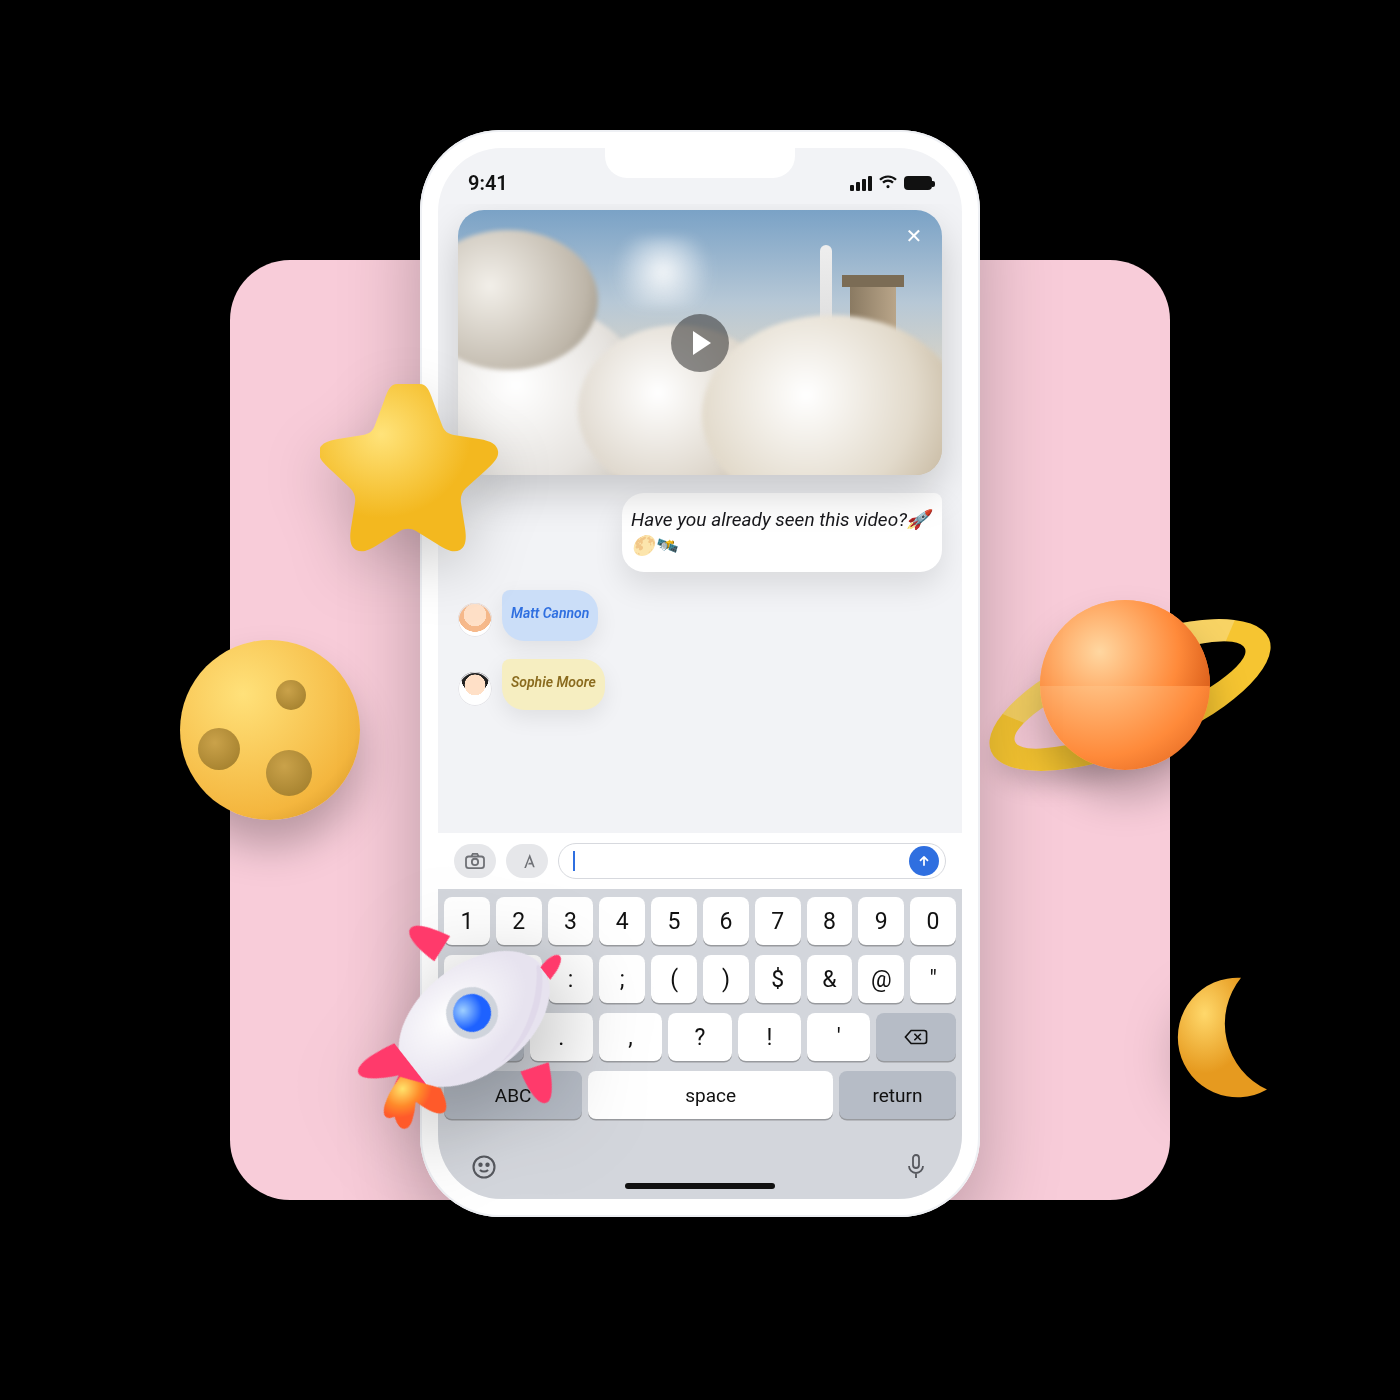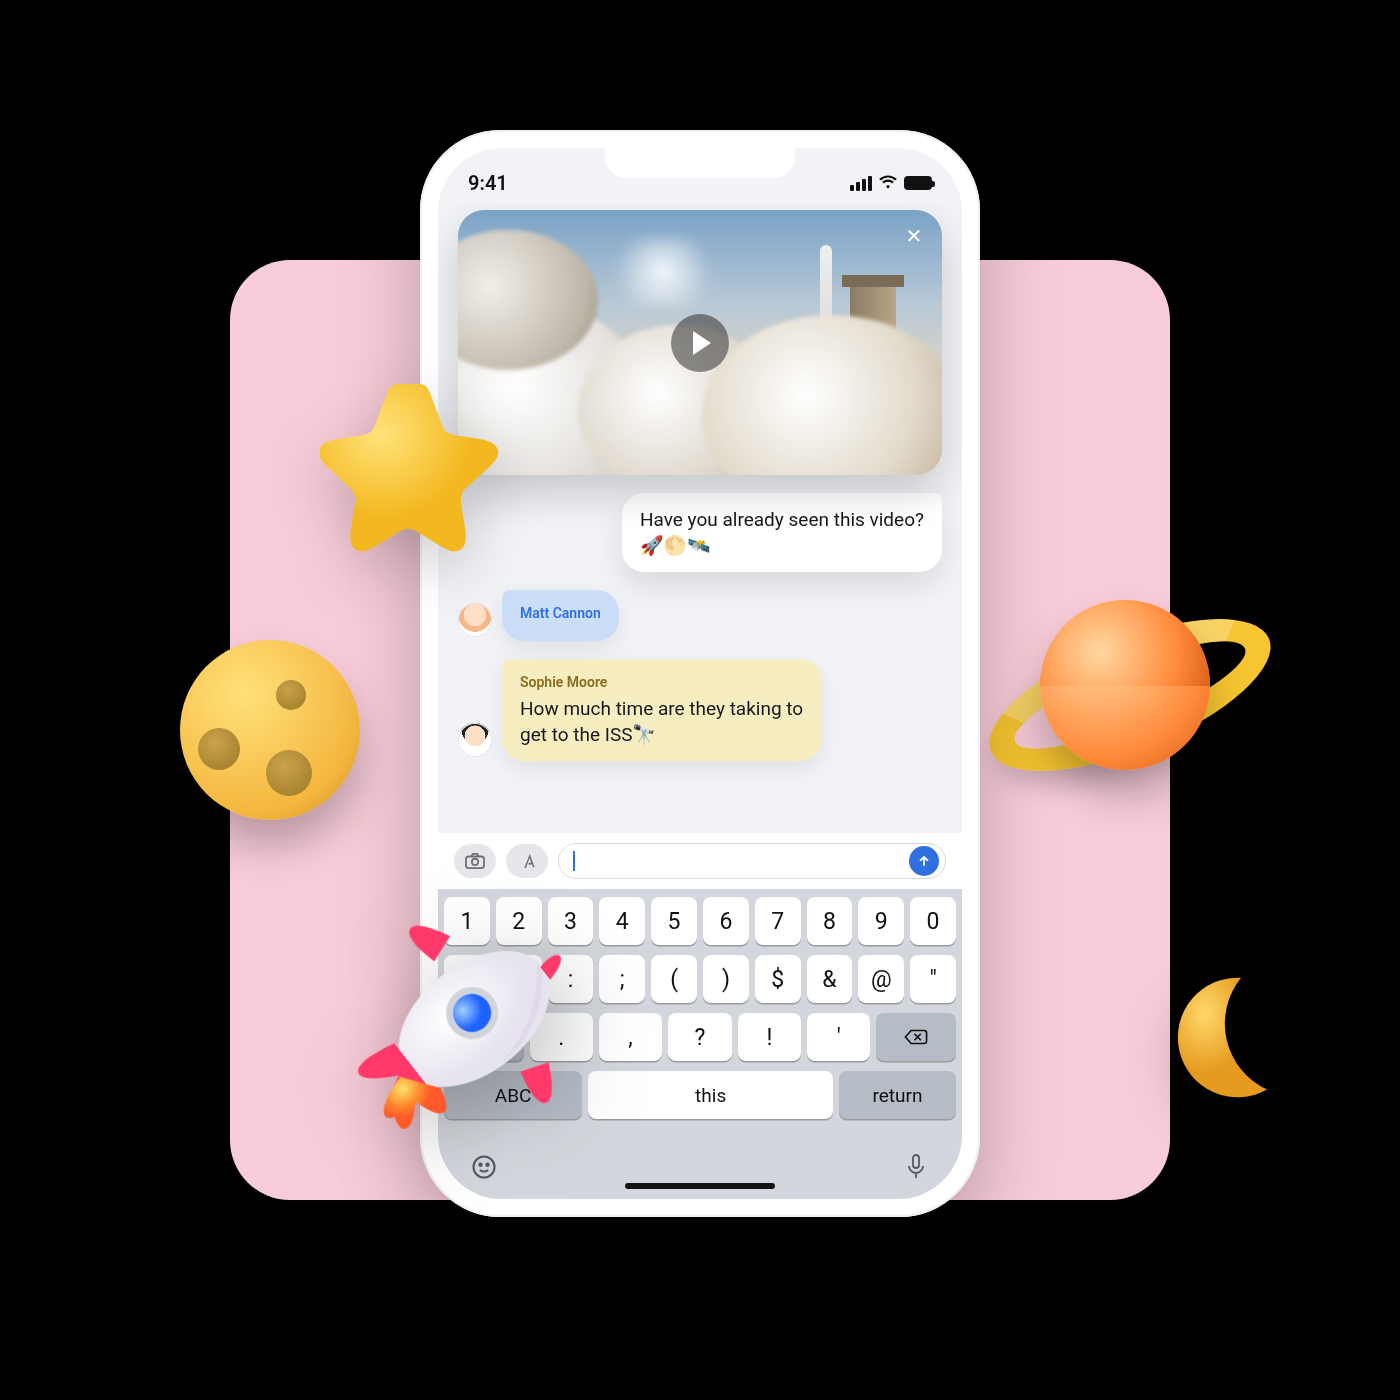--- a/index.html
+++ b/index.html
@@ -30,21 +30,21 @@
   .tower::before{content:"";position:absolute;left:-8px;top:-10px;width:62px;height:12px;background:#7b6c55;}
   .rkt{position:absolute;right:110px;bottom:60px;width:12px;height:170px;background:linear-gradient(180deg,#eee,#cfcfcf);border-radius:6px;}
   .rkt::after{content:"";position:absolute;left:-6px;bottom:-30px;width:24px;height:50px;background:radial-gradient(ellipse at 50% 0,#ffe27a,#ff9a2e 55%,transparent 70%);filter:blur(2px);}
   .sky-glow{position:absolute;left:30%;top:10%;width:120px;height:70px;background:radial-gradient(circle,#fff,transparent 70%);opacity:.9;filter:blur(6px);}
   
   .row{display:flex;margin-top:18px;gap:10px;align-items:flex-end;}
   .row.right{justify-content:flex-end;}
   .avatar{width:34px;height:34px;border-radius:50%;flex:0 0 34px;margin-bottom:4px;}
   .av1{background:radial-gradient(circle at 50% 35%,#ffe0c7 0 40%,#f6b98b 41% 60%,transparent 61%),radial-gradient(circle at 50% 18%,#e86b2a 0 38%,transparent 39%),#fff;box-shadow:0 0 0 1px #e6e6ea inset;}
   .av2{background:radial-gradient(circle at 50% 38%,#ffe0c7 0 38%,transparent 39%),radial-gradient(circle at 50% 20%,#222 0 42%,transparent 43%),#fff;box-shadow:0 0 0 1px #e6e6ea inset;}
-  .bubble{max-width:320px;padding:14px 18px;border-radius:22px;font-size:19px;line-height:1.35;color:#18181c;box-shadow:0 8px 22px rgba(0,0,0,.08);}
+  .bubble{max-width:320px;padding:14px 9px;border-radius:22px;font-size:19px;line-height:1.35;color:#18181c;box-shadow:0 8px 22px rgba(0,0,0,.08);font-style:italic;}
   .me{background:#fff;border-top-right-radius:8px;box-shadow:0 14px 30px rgba(0,0,0,.10);}
   .b-blue{background:#CBDEF8;border-top-left-radius:8px;}
   .b-yellow{background:#F6EEC1;border-top-left-radius:8px;}
   .sender{font-size:14px;font-weight:600;margin-bottom:4px;}
   .s-blue{color:#2f6fe0;}
   .s-brown{color:#8a6b1e;}
   
   .compose{height:56px;padding:8px 16px;display:flex;align-items:center;gap:10px;background:#fff;}
   .pill-ico{width:42px;height:34px;border-radius:18px;background:#e6e7ea;display:flex;align-items:center;justify-content:center;color:#6f7176;font-size:18px;}
   .field{flex:1;height:36px;border:1.5px solid #d7d9de;border-radius:18px;display:flex;align-items:center;padding:0 6px 0 14px;background:#fff;}
@@ -158,21 +158,20 @@
           <div class="avatar av1"></div>
           <div class="bubble b-blue">
             <div class="sender s-blue">Matt Cannon</div>
           </div>
         </div>
 
         <div class="row">
           <div class="avatar av2"></div>
           <div class="bubble b-yellow">
             <div class="sender s-brown">Sophie Moore</div>
-            <div>How much time are they taking to get to the ISS🔭</div>
           </div>
         </div>
       </div>
 
       <div class="compose">
         <div class="pill-ico">
             <svg width="22" height="18" viewBox="0 0 24 20" fill="none" stroke="#6f7176" stroke-width="2">
               <rect x="2" y="5" width="20" height="13" rx="3"></rect>
               <path d="M8 5l1.5-3h5L16 5"></path>
               <circle cx="12" cy="11" r="3.5"></circle>
@@ -229,21 +228,21 @@
             </div>
           <div class="key fn del" style="flex:1.4">
               <svg viewBox="0 0 32 24" fill="none" stroke="#111" stroke-width="2">
                 <path d="M10 4h16a3 3 0 0 1 3 3v10a3 3 0 0 1-3 3H10L3 12Z"></path>
                 <path d="m14 8 8 8m0-8-8 8"></path>
               </svg>
             </div>
         </div>
         <div class="krow" style="margin-bottom:16px">
           <div class="key fn wide">ABC</div>
-          <div class="key space">this</div>
+          <div class="key space">space</div>
           <div class="key fn ret">return</div>
         </div>
       </div>
 
       <div class="bbar">
         <div class="ic">
             <svg width="28" height="28" viewBox="0 0 24 24" fill="none" stroke="#56585e" stroke-width="1.8">
               <circle cx="12" cy="12" r="9"></circle>
               <circle cx="9" cy="10" r="1" fill="#56585e"></circle>
               <circle cx="15" cy="10" r="1" fill="#56585e"></circle>

